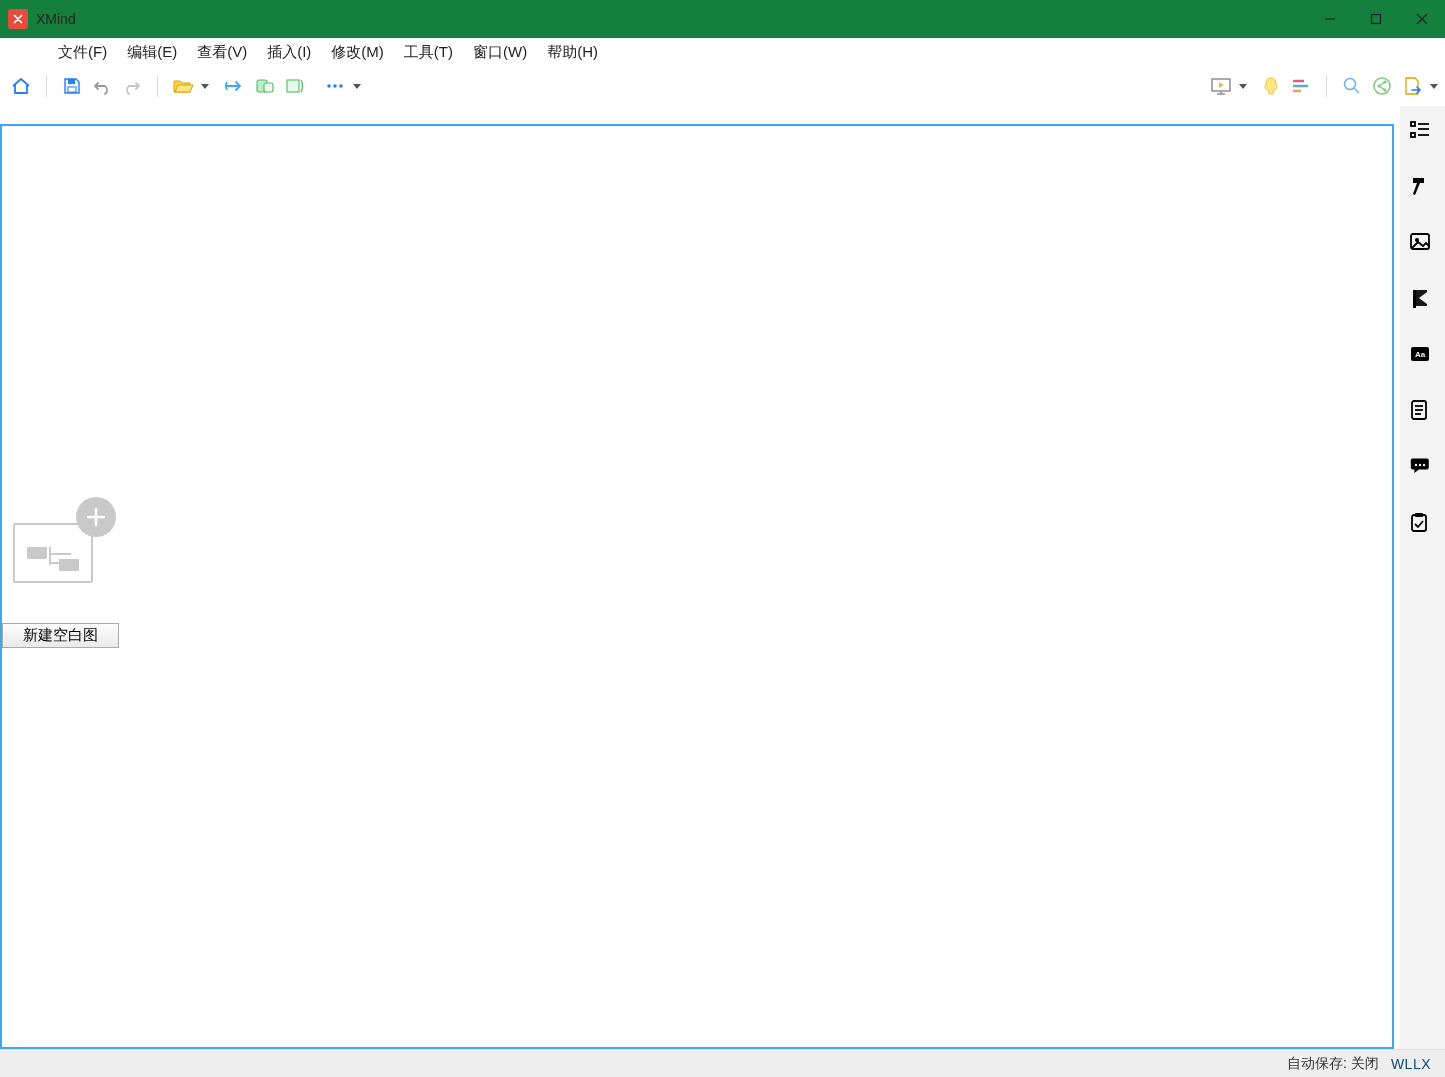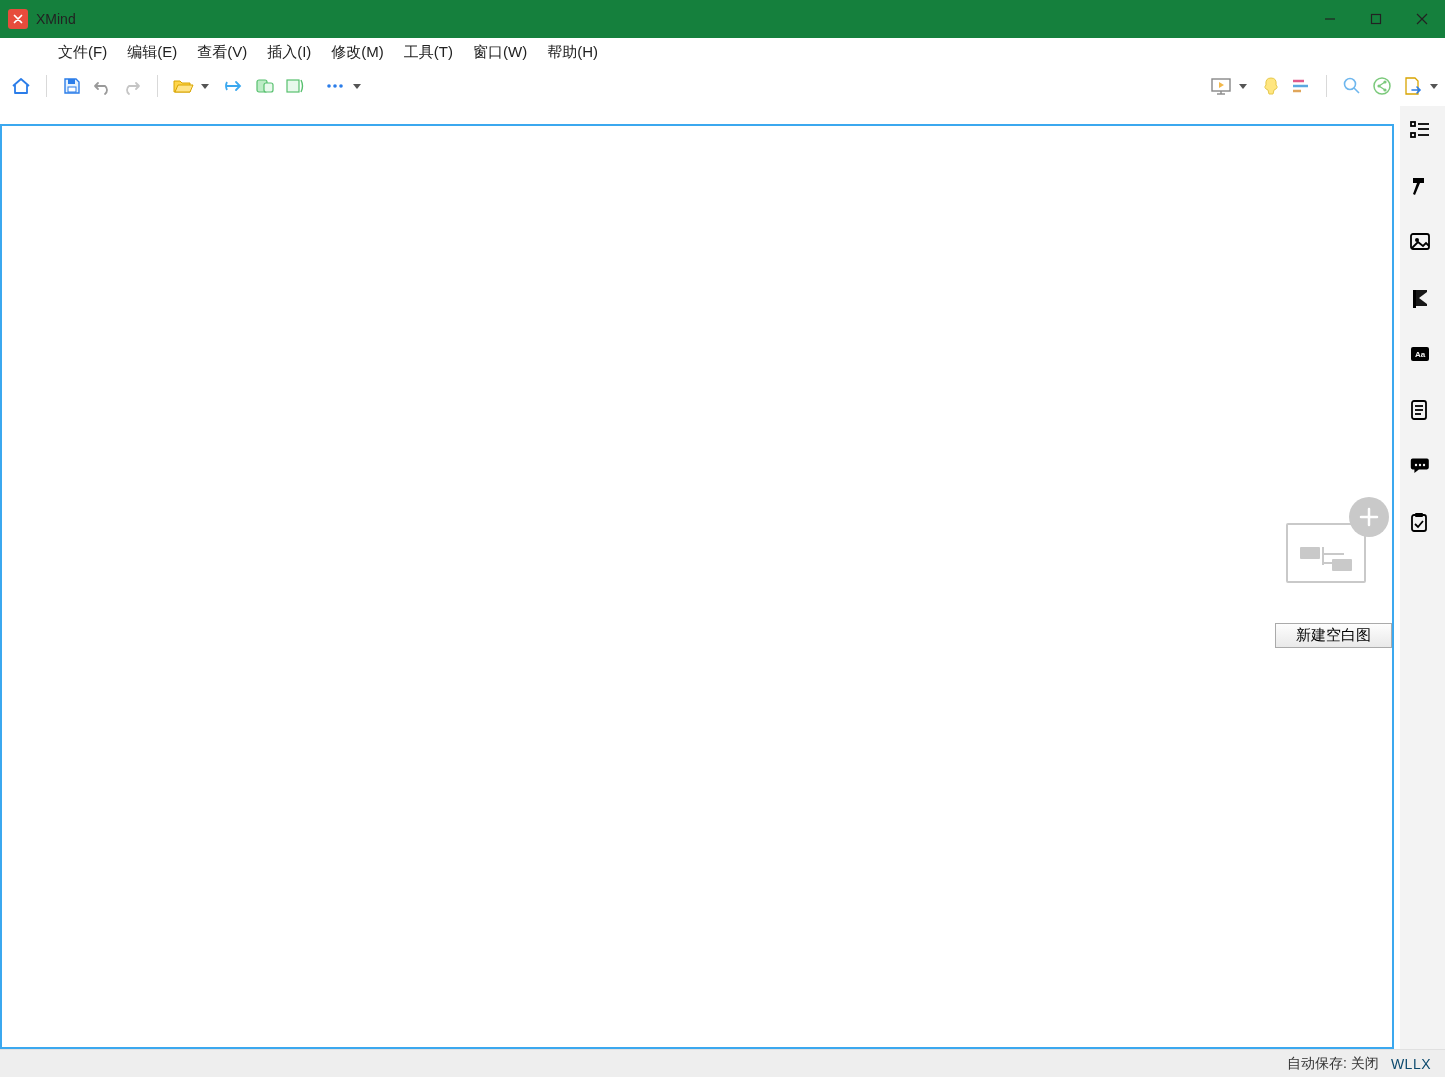--- a/index.html
+++ b/index.html
@@ -20,21 +20,21 @@
   
   .toolbar { height: 40px; display: flex; align-items: center; padding: 0 6px; background: #fff; }
   .tool-btn { min-width: 30px; height: 30px; display: flex; align-items: center; justify-content: center; cursor: pointer; border-radius: 2px; padding: 0 2px; }
   .tool-sep { width: 1px; height: 22px; background: #d9d9d9; margin: 0 10px; }
   .tool-drop { width: 10px; display:flex; align-items:center; justify-content:center; margin-left:2px; cursor:pointer;}
   .toolbar .spacer { flex: 1; }
 
   
   .workarea { position: absolute; left: 0; right: 0; top: 106px; bottom: 28px; display: flex; }
   .canvas-wrap { flex: 1; position: relative; background: #fff; }
-  .canvas { position: absolute; left: 0; top: 18px; right: 6px; bottom: 0; border: 2px solid #3ba8ef; background: #fff; display:flex; align-items:flex-end; justify-content:center; flex-direction:column; }
+  .canvas { position: absolute; left: 0; top: 18px; right: 6px; bottom: 0; border: 2px solid #3ba8ef; background: #fff; display:flex; align-items:flex-start; justify-content:center; flex-direction:column; }
   .new-graphic { display:flex; flex-direction:column; align-items:center; gap: 40px; transform: translateY(-10px);}
   .graphic-icon { position: relative; width: 95px; height: 78px; }
   .card { position:absolute; width:80px; height:60px; left:0; top:18px; border:2px solid #c9c9c9; border-radius:2px; background:#fff;}
   .card::before, .card::after { content:""; position:absolute; width:20px; height:12px; background:#c9c9c9; border-radius:1px;}
   .card::before { left:12px; top:22px; }
   .card::after { right:12px; bottom:10px; }
   .card .lines { position:absolute; left:34px; top:28px; width:22px; height:2px; background:#c9c9c9;}
   .card .lines::after { content:""; position:absolute; left:0; top:9px; width:22px; height:2px; background:#c9c9c9;}
   .card .vline { position:absolute; left:34px; top:22px; width:2px; height:18px; background:#c9c9c9;}
   .plus-circle { position:absolute; right:-8px; top:-8px; width:40px; height:40px; border-radius:50%; background:#c9c9c9; display:flex; align-items:center; justify-content:center; color:#fff; font-size:28px; font-weight:300;}

